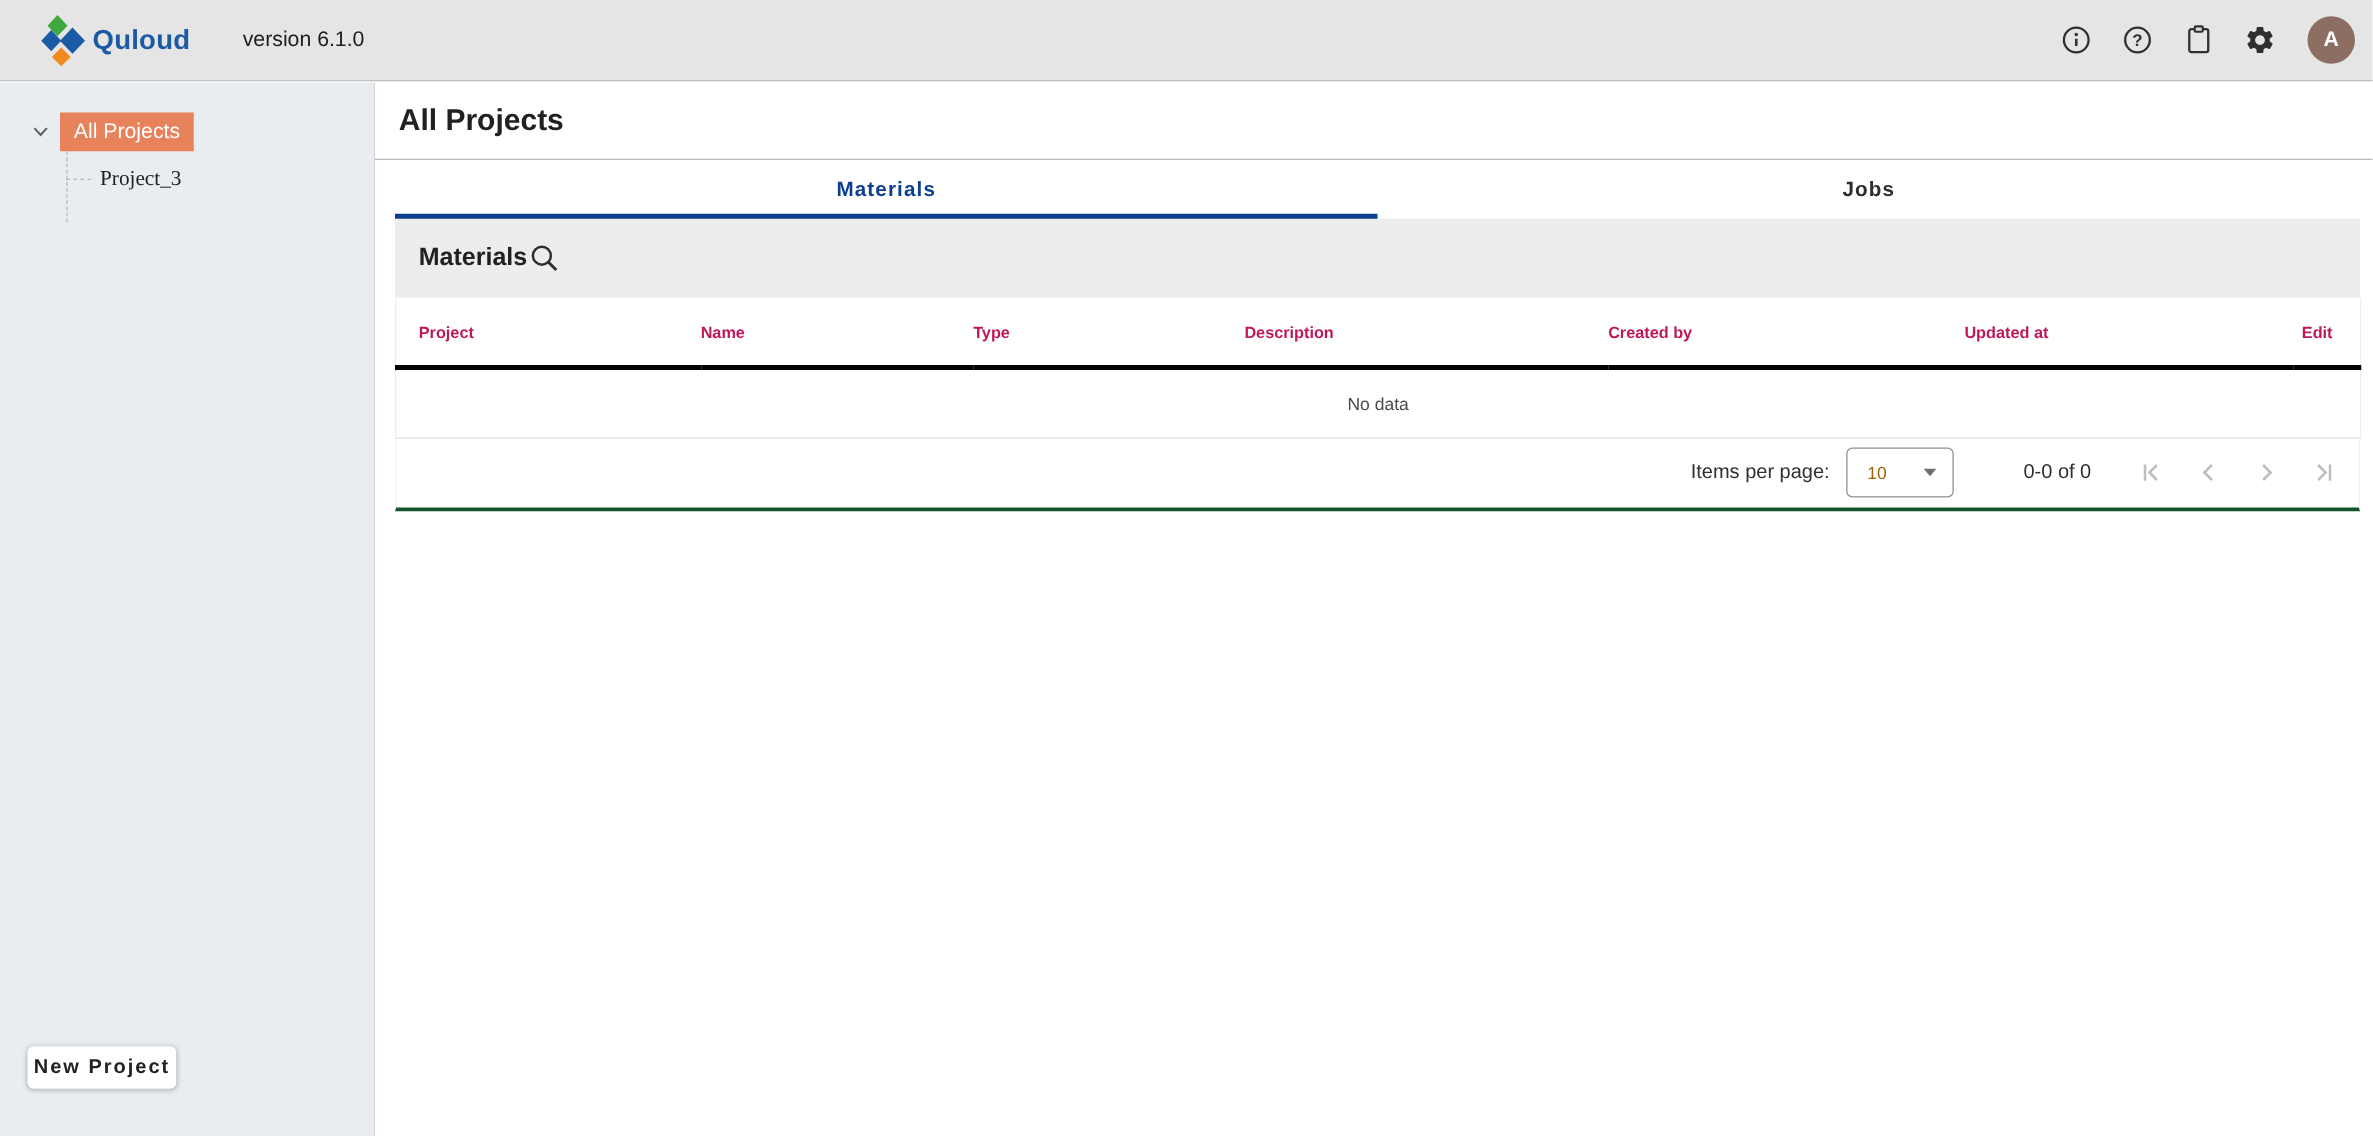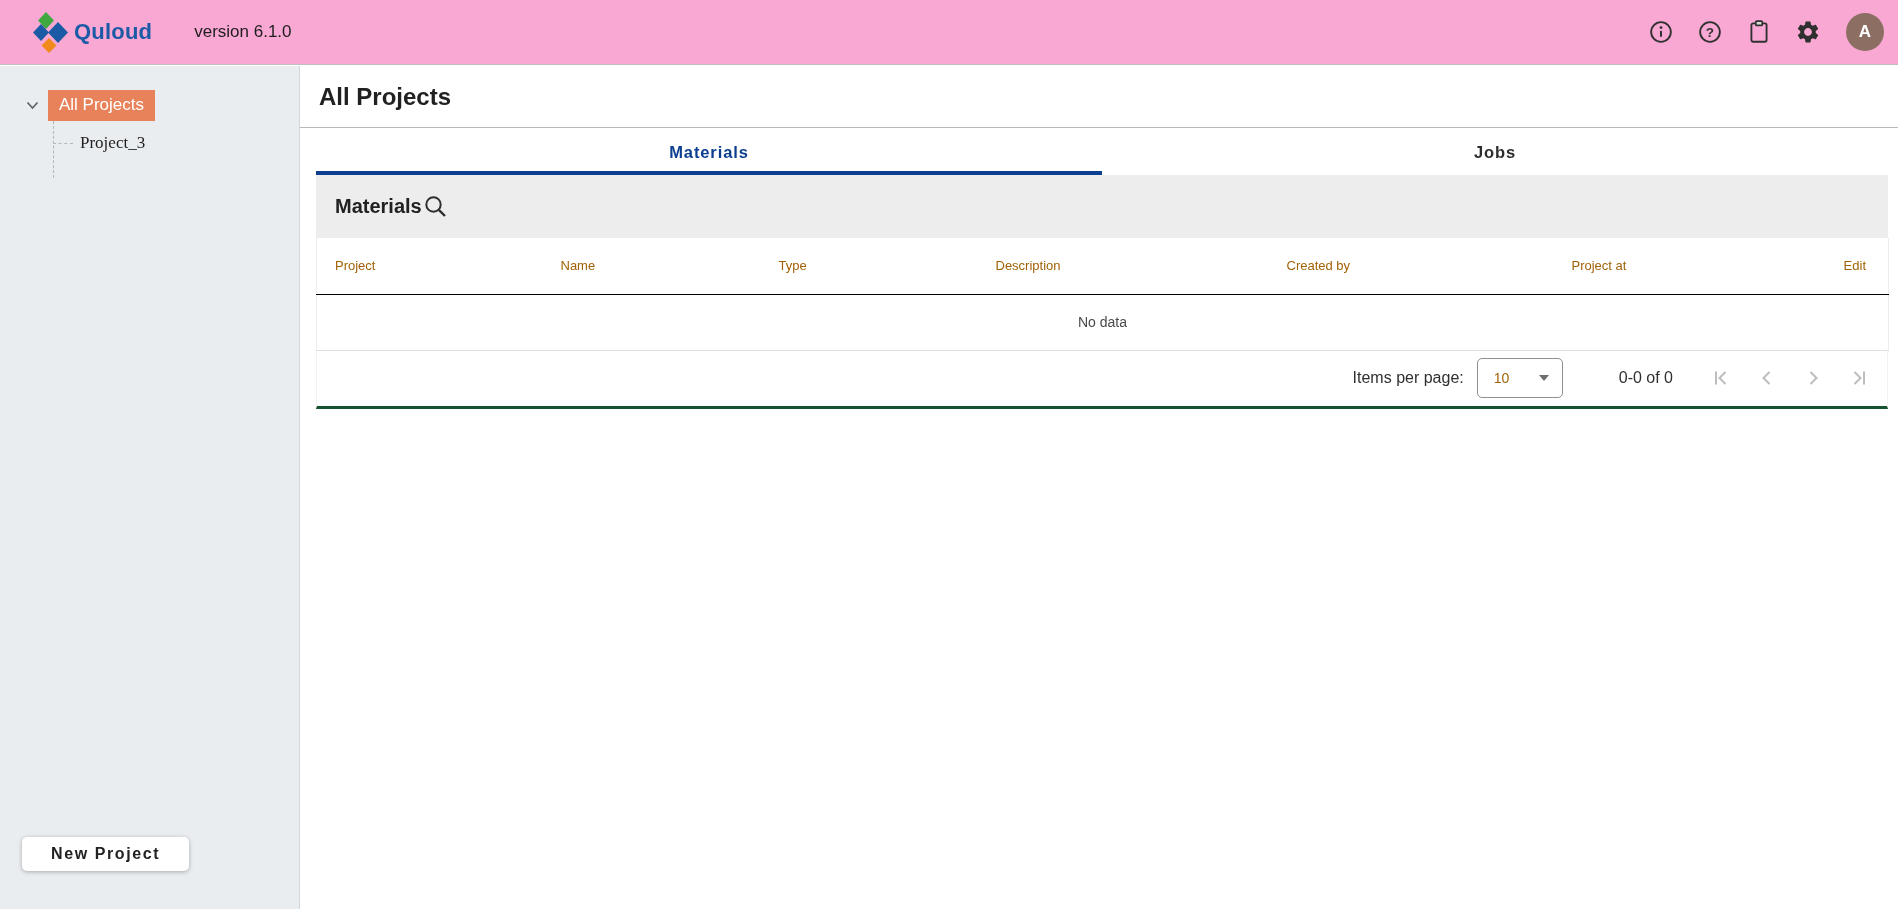--- a/index.html
+++ b/index.html
@@ -8,21 +8,21 @@
     font-family: "Liberation Sans", sans-serif;
     background: #ffffff;
     overflow: hidden;
     color: #1f1f1f;
   }
 
   
   .topbar {
     position: absolute; top: 0; left: 0; right: 0;
     height: 65px;
-    background: #f9a8d4;
+    background: #e5e5e5;
     border-bottom: 1px solid #c0c0c0;
     display: flex; align-items: center;
     padding: 0 14px 0 32px;
   }
   .logo { display: flex; align-items: center; }
   .logo svg { display: block; }
   .brand-text {
     margin-left: 4px;
     font-size: 22px; font-weight: 700;
     color: #1B5AA5; letter-spacing: 0.2px;
@@ -70,21 +70,21 @@
     padding-left: 80px;
     font-size: 17px; color: #1f1f1f;
     cursor: pointer;
   }
   .tree-child::before {
     content: ""; position: absolute; left: 53px; top: 16px; width: 20px;
     border-top: 1px dashed #b4b7ba;
   }
   .new-project-btn {
     position: absolute; left: 22px; bottom: 38px;
-    height: 34px; padding: 0 29px;
+    height: 34px; padding: 0 5px;
     background: #ffffff; border: none; border-radius: 5px;
     box-shadow: 0 1px 4px rgba(0,0,0,0.28);
     font-family: "Liberation Sans", sans-serif;
     font-size: 16px; font-weight: 700; letter-spacing: 1.6px;
     color: #222; cursor: pointer; margin-top: 44px;
   }
 
   
   .main { position: absolute; left: 300px; top: 66px; right: 0; bottom: 0; background: #fff; }
   .page-title-row {
@@ -114,22 +114,22 @@
   }
   .panel-title { font-size: 20px; font-weight: 700; color: #212121; }
   .search-btn { margin-left: auto; width: 27px; height: 27px; cursor: pointer; display: block; }
 
   table.mat-table {
     width: 100%; border-collapse: collapse; table-layout: fixed;
     border-left: 1px solid #ededed; border-right: 1px solid #ededed;
   }
   .mat-table th {
     height: 56px; text-align: left; vertical-align: middle;
-    font-size: 13px; font-weight: 400; color: #a16207;
-    border-bottom: 1px solid #000000;
+    font-size: 13px; font-weight: 700; color: #be185d;
+    border-bottom: 4px solid #000000;
   }
   .mat-table th:first-child { padding-left: 18px; }
   .mat-table th.col-edit { text-align: right; padding-right: 22px; }
   .mat-table td.empty-cell {
     height: 56px; text-align: center; vertical-align: middle;
     font-size: 14px; color: #4a4a4a;
     border-bottom: 1px solid #e0e0e0;
   }
 
   .paginator {
@@ -258,21 +258,21 @@
           <col style="width:263px">
         <col style="width:54px">
       </colgroup>
       <thead>
         <tr>
           <th>Project</th>
           <th>Name</th>
           <th>Type</th>
           <th>Description</th>
           <th>Created by</th>
-          <th>Project at</th>
+          <th>Updated at</th>
           <th class="col-edit">Edit</th>
         </tr>
       </thead>
       <tbody>
         <tr>
           <td class="empty-cell" colspan="7">No data</td>
         </tr>
       </tbody>
     </table>
 

